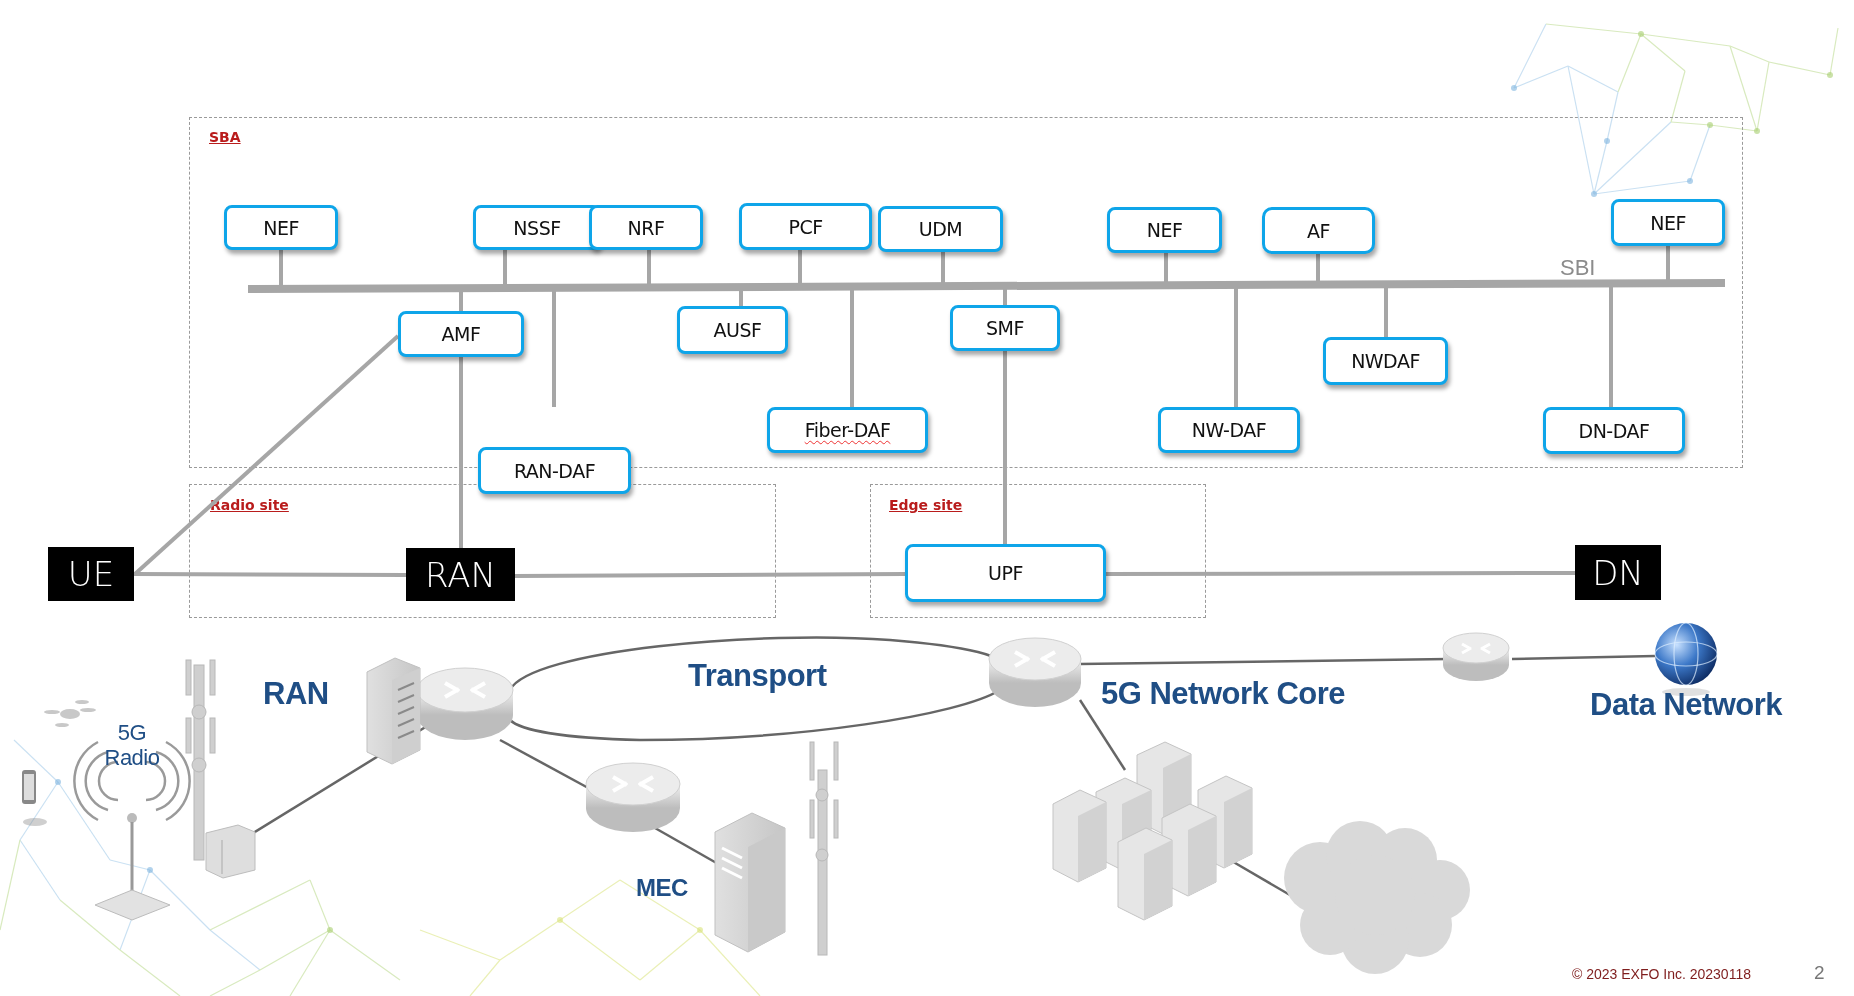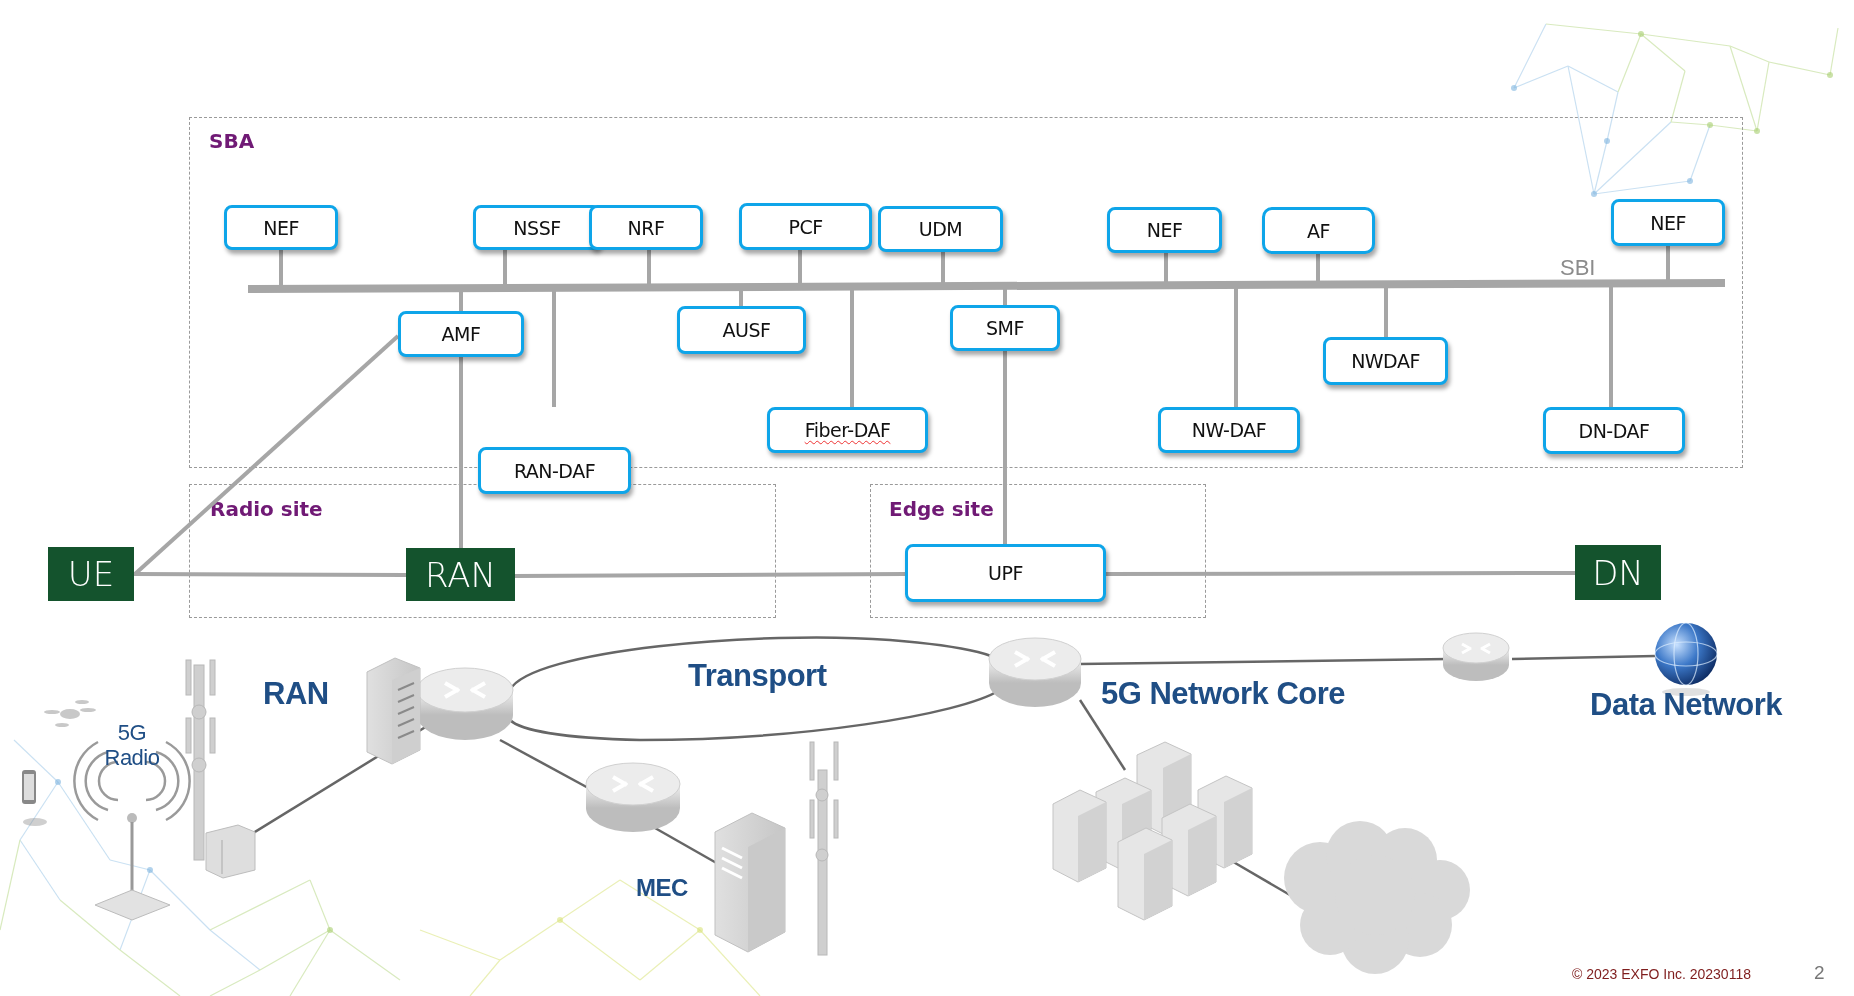--- a/index.html
+++ b/index.html
@@ -2,24 +2,24 @@
 <html><head>
 <meta charset="utf-8">
 <style>
   html,body{margin:0;padding:0;background:#fff;}
   body{width:1854px;height:996px;position:relative;overflow:hidden;font-family:"DejaVu Sans",sans-serif;}
   .abs{position:absolute;}
   svg.layer{position:absolute;left:0;top:0;}
   .nf{position:absolute;box-sizing:border-box;border:3px solid #0ea5e9;border-radius:8px;background:#fff;
       box-shadow:2px 4px 4px rgba(0,0,0,0.35);display:flex;align-items:center;justify-content:center;
       font-family:"DejaVu Sans",sans-serif;font-size:19px;color:#111;letter-spacing:-0.5px;}
-  .gbox{position:absolute;background:#14532d;color:#fff;display:flex;align-items:center;justify-content:center;
+  .gbox{position:absolute;background:#000000;color:#fff;display:flex;align-items:center;justify-content:center;
       font-family:"DejaVu Sans",sans-serif;font-size:34px;font-weight:300;}
   .dash{position:absolute;box-sizing:border-box;border:1.5px dashed #9a9a9a;}
-  .zone-label{position:absolute;font-family:"DejaVu Sans",sans-serif;font-weight:bold;font-size:20px;color:#701a75;}
+  .zone-label{position:absolute;font-family:"DejaVu Sans",sans-serif;font-weight:bold;font-size:14px;color:#b91c1c;text-decoration:underline;}
   .blue-label{position:absolute;font-family:"Liberation Sans",sans-serif;font-weight:bold;color:#1f4e85;letter-spacing:-0.5px;}
   .squiggle{text-decoration:underline wavy #e33;text-decoration-thickness:1px;text-underline-offset:3px;}
   .footer{position:absolute;font-family:"Liberation Sans",sans-serif;color:#7f1d1d;}
 </style>
 </head>
 <body>
 
 <svg class="layer" width="1854" height="996">
   <g stroke-width="1.2" opacity="0.55" fill="none">
 
@@ -142,21 +142,21 @@
 <div class="nf" style="left:224px;top:205px;width:114px;height:45px;">NEF</div>
 <div class="nf" style="left:441px;top:205px;width:128px;height:45px;margin-left:32px;">NSSF</div>
 <div class="nf" style="left:589px;top:205px;width:114px;height:45px;">NRF</div>
 <div class="nf" style="left:739px;top:203px;width:133px;height:47px;">PCF</div>
 <div class="nf" style="left:878px;top:206px;width:125px;height:46px;">UDM</div>
 <div class="nf" style="left:1107px;top:207px;width:115px;height:46px;">NEF</div>
 <div class="nf" style="left:1262px;top:207px;width:113px;height:47px;border-radius:10px;">AF</div>
 <div class="nf" style="left:1611px;top:199px;width:114px;height:47px;">NEF</div>
 
 <div class="nf" style="left:398px;top:311px;width:126px;height:46px;">AMF</div>
-<div class="nf" style="left:677px;top:306px;width:129px;height:48px;padding-left:10px;">AUSF</div>
+<div class="nf" style="left:677px;top:306px;width:111px;height:48px;padding-left:10px;">AUSF</div>
 <div class="nf" style="left:950px;top:305px;width:110px;height:46px;">SMF</div>
 <div class="nf" style="left:1323px;top:337px;width:125px;height:48px;">NWDAF</div>
 
 <div class="nf" style="left:478px;top:407px;width:153px;height:47px;margin-top:40px;">RAN-DAF</div>
 <div class="nf" style="left:767px;top:407px;width:161px;height:46px;">
   <span class="squiggle">Fiber-DAF</span>
 </div>
 <div class="nf" style="left:1158px;top:407px;width:142px;height:46px;">NW-DAF</div>
 <div class="nf" style="left:1543px;top:407px;width:142px;height:47px;">DN-DAF</div>
 

